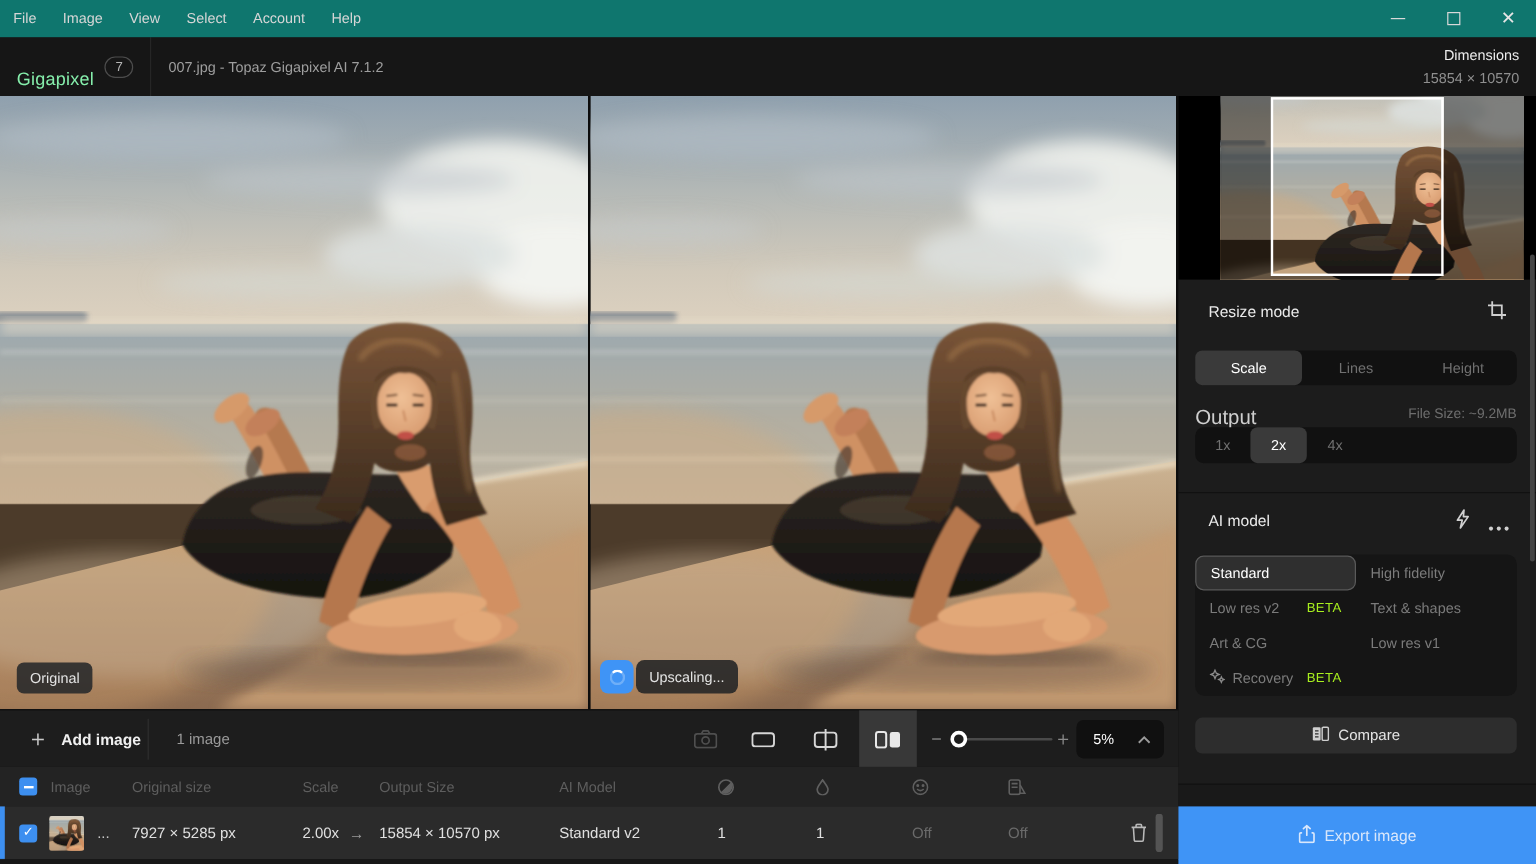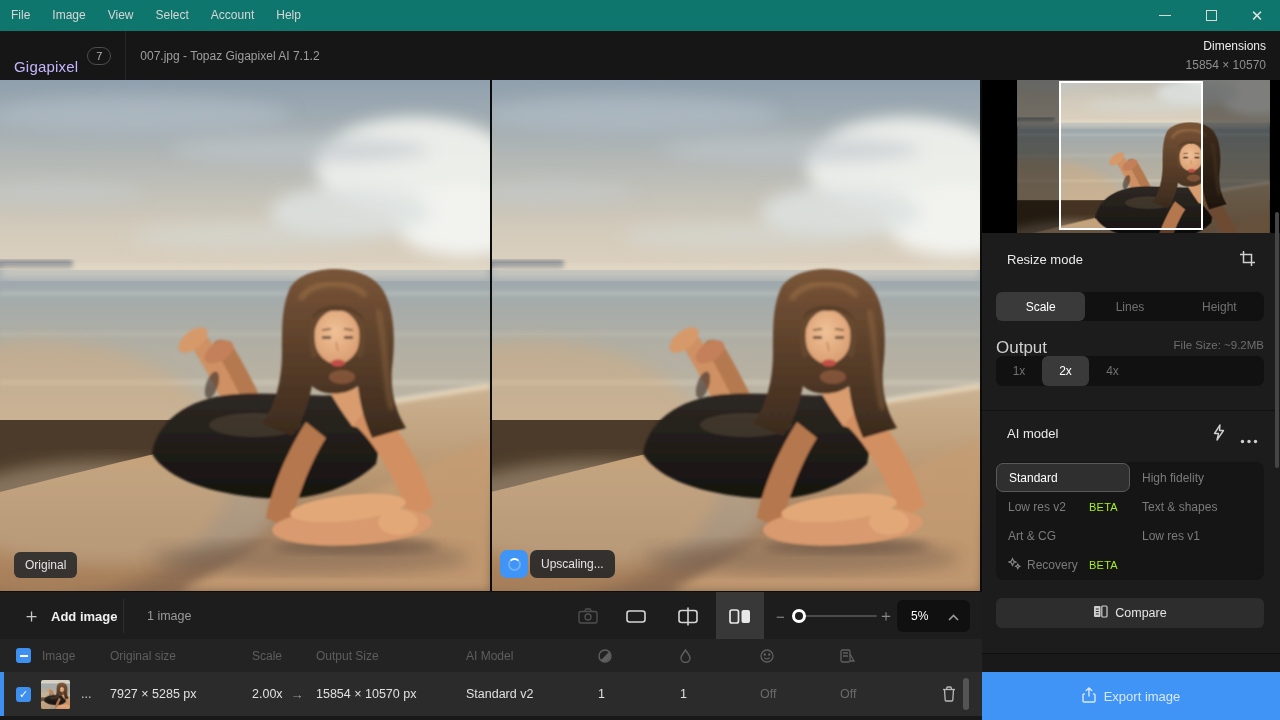--- a/index.html
+++ b/index.html
@@ -11,21 +11,21 @@
   .menubar { position:absolute; top:0; left:0; right:0; height:31px; background:#0f766e; display:flex; align-items:center; z-index:5; }
   .menu-item { padding:0 11px; font-size:12px; color:#d6d6d6; line-height:31px; cursor:default; }
   .win-btns { margin-left:auto; display:flex; height:31px; }
   .win-btn { width:46px; height:31px; display:flex; align-items:center; justify-content:center; color:#d9d9d9; }
   .glyph-min { width:12px; height:1.5px; background:#d9d9d9; display:block; }
   .glyph-max { width:11px; height:11px; border:1.5px solid #d9d9d9; display:block; }
   .glyph-close { font-size:15px; line-height:1; color:#e5e5e5; }
 
   
   .titlebar { position:absolute; top:31px; left:0; right:0; height:49px; background:#161616; display:flex; align-items:center; }
-  .app-name { font-size:15px; color:#c4b5fd; margin-left:14px; letter-spacing:.2px;margin-top:21px; }
+  .app-name { font-size:15px; color:#86efac; margin-left:14px; letter-spacing:.2px;margin-top:21px; }
   .app-badge { margin-left:9px; min-width:24px; height:18px; border:1px solid #4d4d4d; border-radius:9px; color:#b5b5b5; font-size:11px; display:flex; align-items:center; justify-content:center; padding:0 7px; }
   .tb-sep { width:1px; height:49px; background:#262626; margin-left:14px; }
   .doc-title { font-size:12px; color:#9e9e9e; margin-left:14px; }
   .dims { margin-left:auto; margin-right:14px; text-align:right; line-height:19px; }
   .dims .l1 { font-size:12px; color:#ededed; }
   .dims .l2 { font-size:12px; color:#8f8f8f; }
 
   
   .main { position:absolute; top:80px; left:0; width:982px; height:511px; background:#0c0c0c; }
   .pane { position:absolute; top:0; height:511px; overflow:hidden; }

